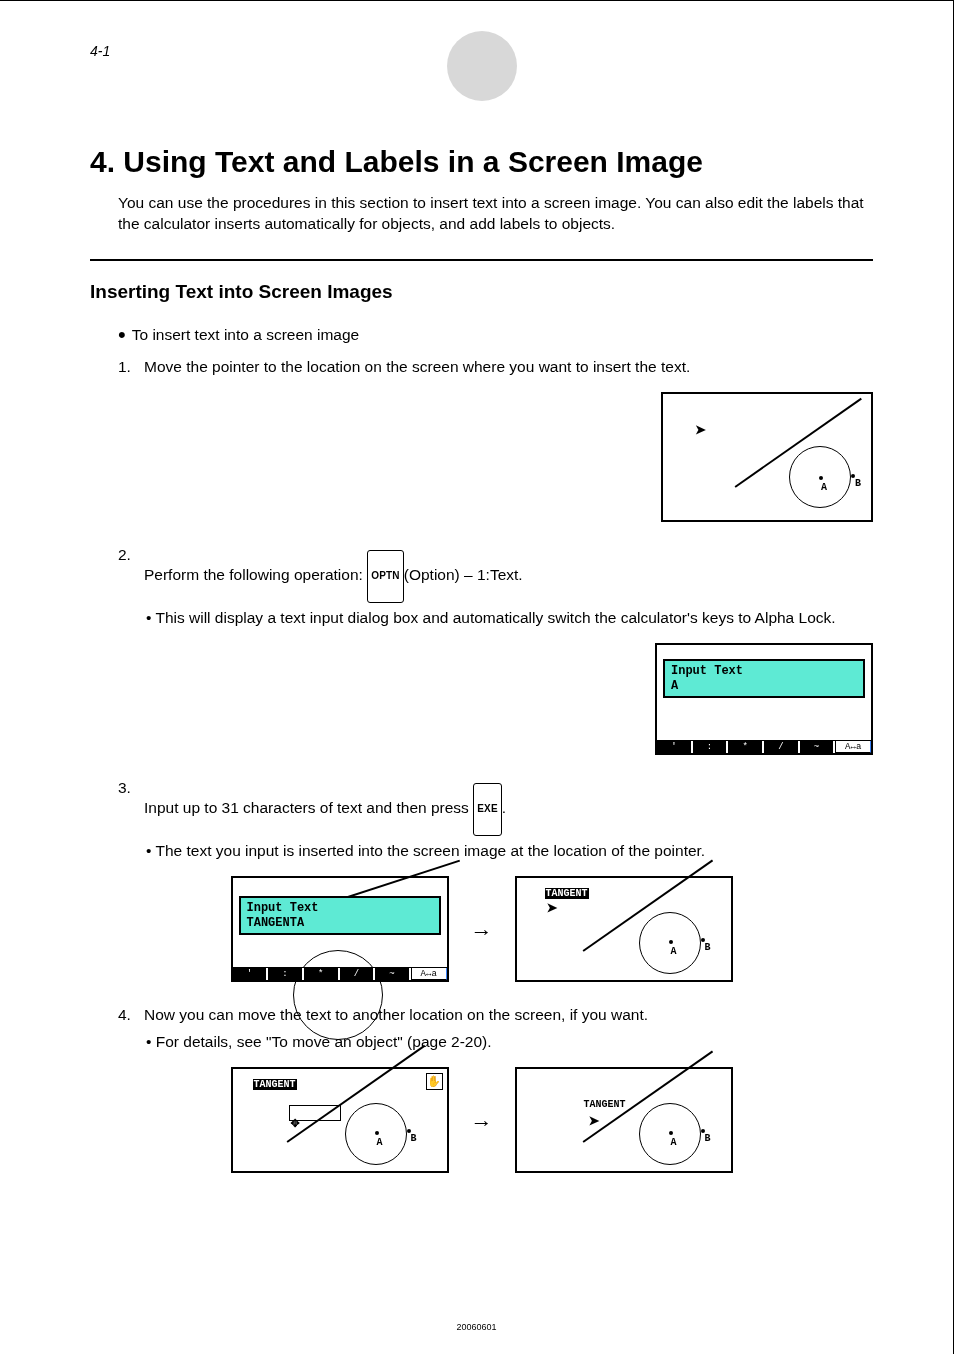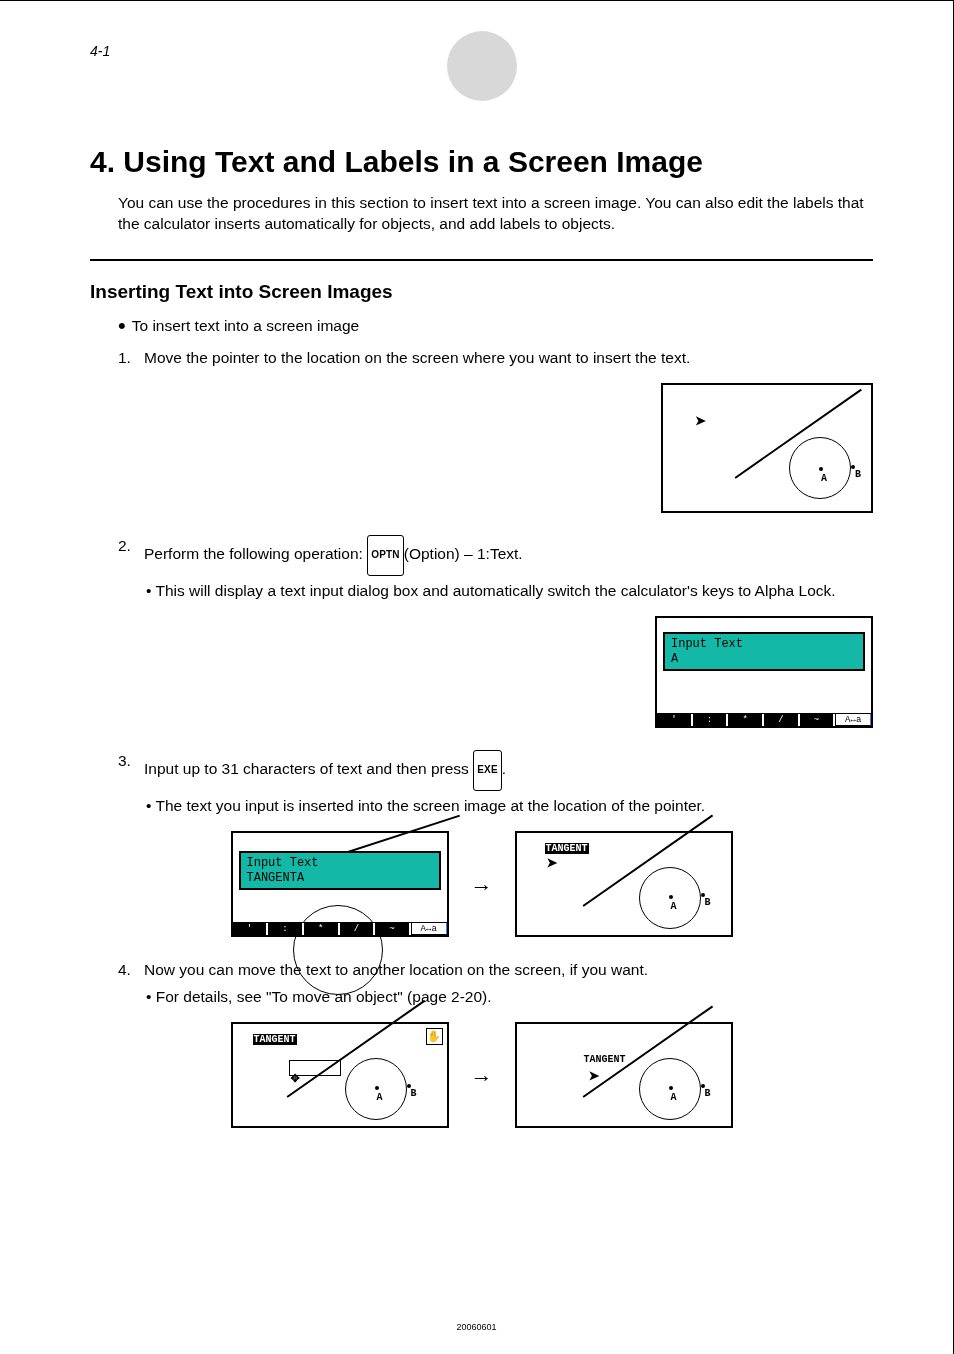--- a/index.html
+++ b/index.html
@@ -59,21 +59,21 @@
     margin-bottom: 24px;
   }
   .hr {
     border: none;
     border-top: 2.5px solid #000;
     margin: 8px 0 20px 0;
   }
   h2 {
     font-size: 19px;
     font-weight: bold;
-    margin-bottom: 10px;
+    margin-bottom: 19px;
   }
   .sub-intro {
     margin-left: 28px;
     font-size: 15.5px;
     line-height: 1.35;
     margin-bottom: 16px;
   }
   .bullet-heading {
     margin-left: 28px;
     font-size: 15.5px;
@@ -108,24 +108,25 @@
   }
   .sub-bullet::before {
     content: "• ";
   }
   .key {
     display: inline-block;
     border: 1px solid #000;
     border-radius: 3px;
     font-size: 10px;
     font-weight: bold;
-    padding: 12px 3px;
+    padding: 18px 3px;
     vertical-align: 1px;
     letter-spacing: 0.2px;
     font-family: Arial, sans-serif;
+    margin-top: 6px;
   }
   .screenshot-row {
     display: flex;
     align-items: center;
     justify-content: center;
     gap: 22px;
     margin: 14px 0 22px 0;
   }
   .screenshot-right {
     display: flex;
@@ -193,25 +194,25 @@
     background: #fff;
     color: #000;
     border: 1px solid #000;
     border-top: none;
     border-right: 1px solid #3b82f6;
   }
   .dlg {
     position: absolute;
     border: 2px solid #000;
     left: 6px; right: 6px;
-    background: #14b8a6;
+    background: #5eead4;
     padding: 3px 6px 2px 6px;
     font-family: "Courier New", monospace;
     font-size: 12px;
-    font-weight: normal;
+    font-weight: bold;
     line-height: 1.25;
   }
   .tangent-label {
     position: absolute;
     font-family: "Courier New", monospace;
     font-size: 10px;
     font-weight: bold;
     padding: 0 1px;
   }
   .tangent-label.inv {

